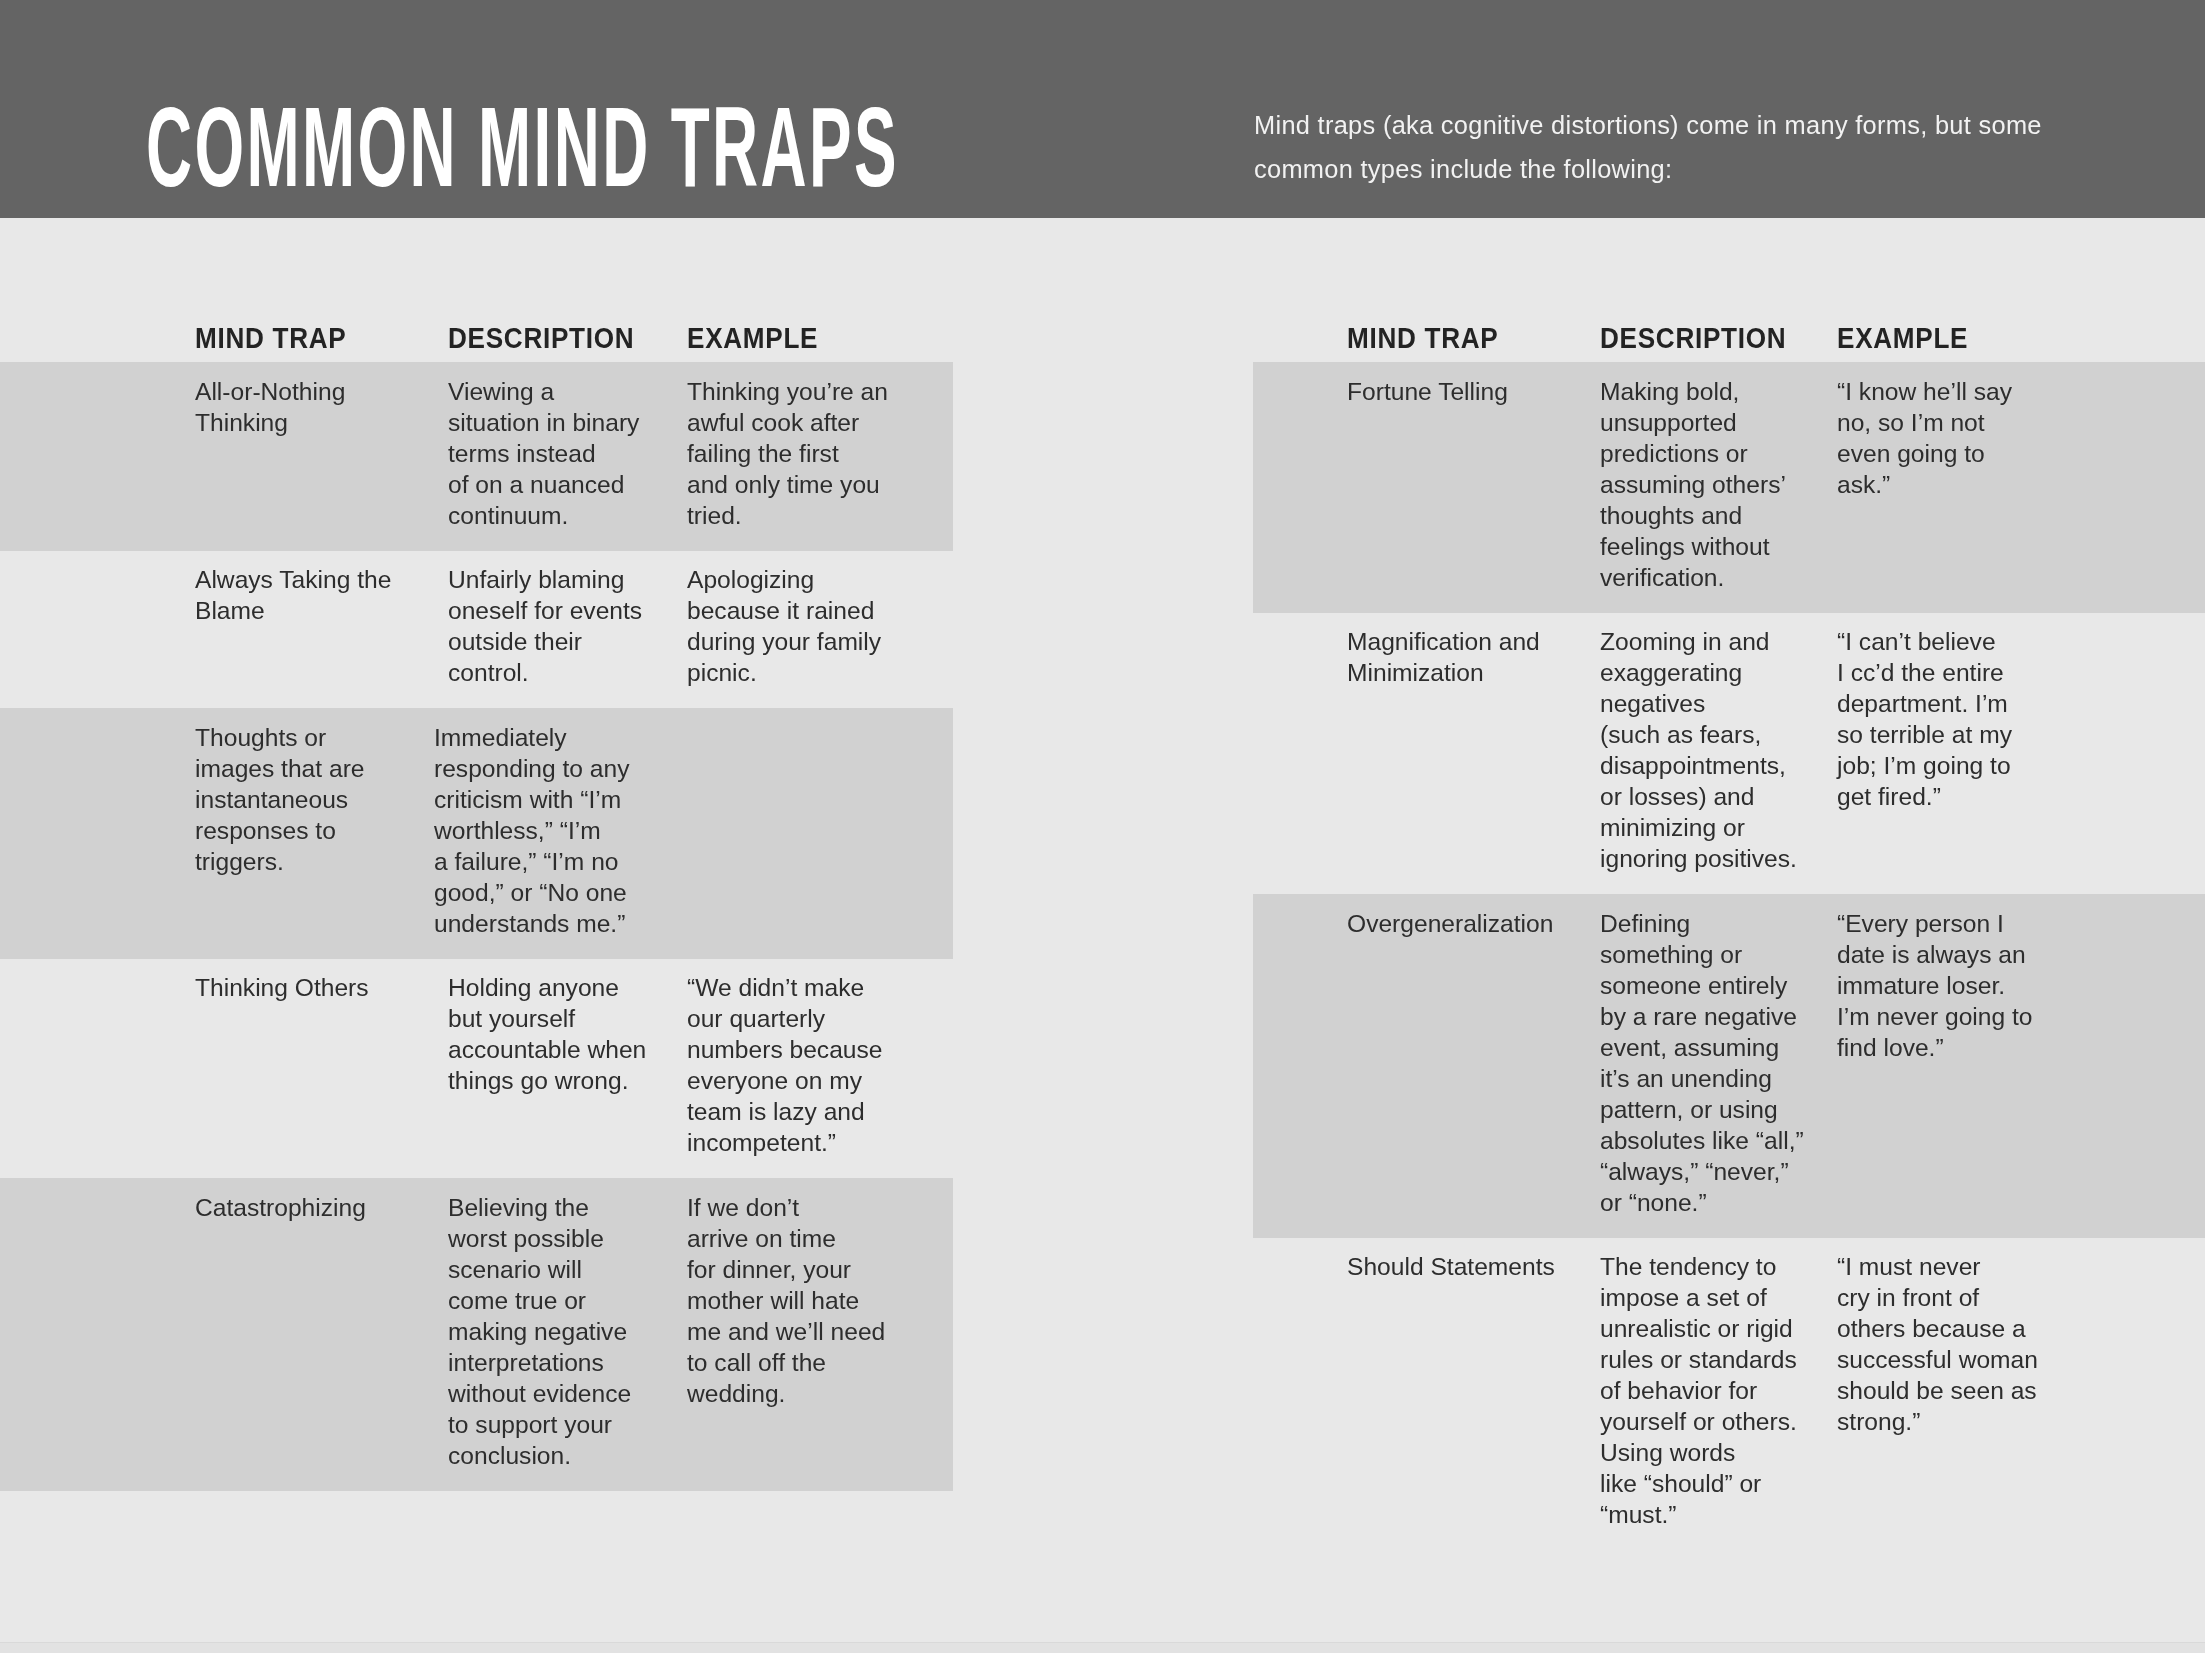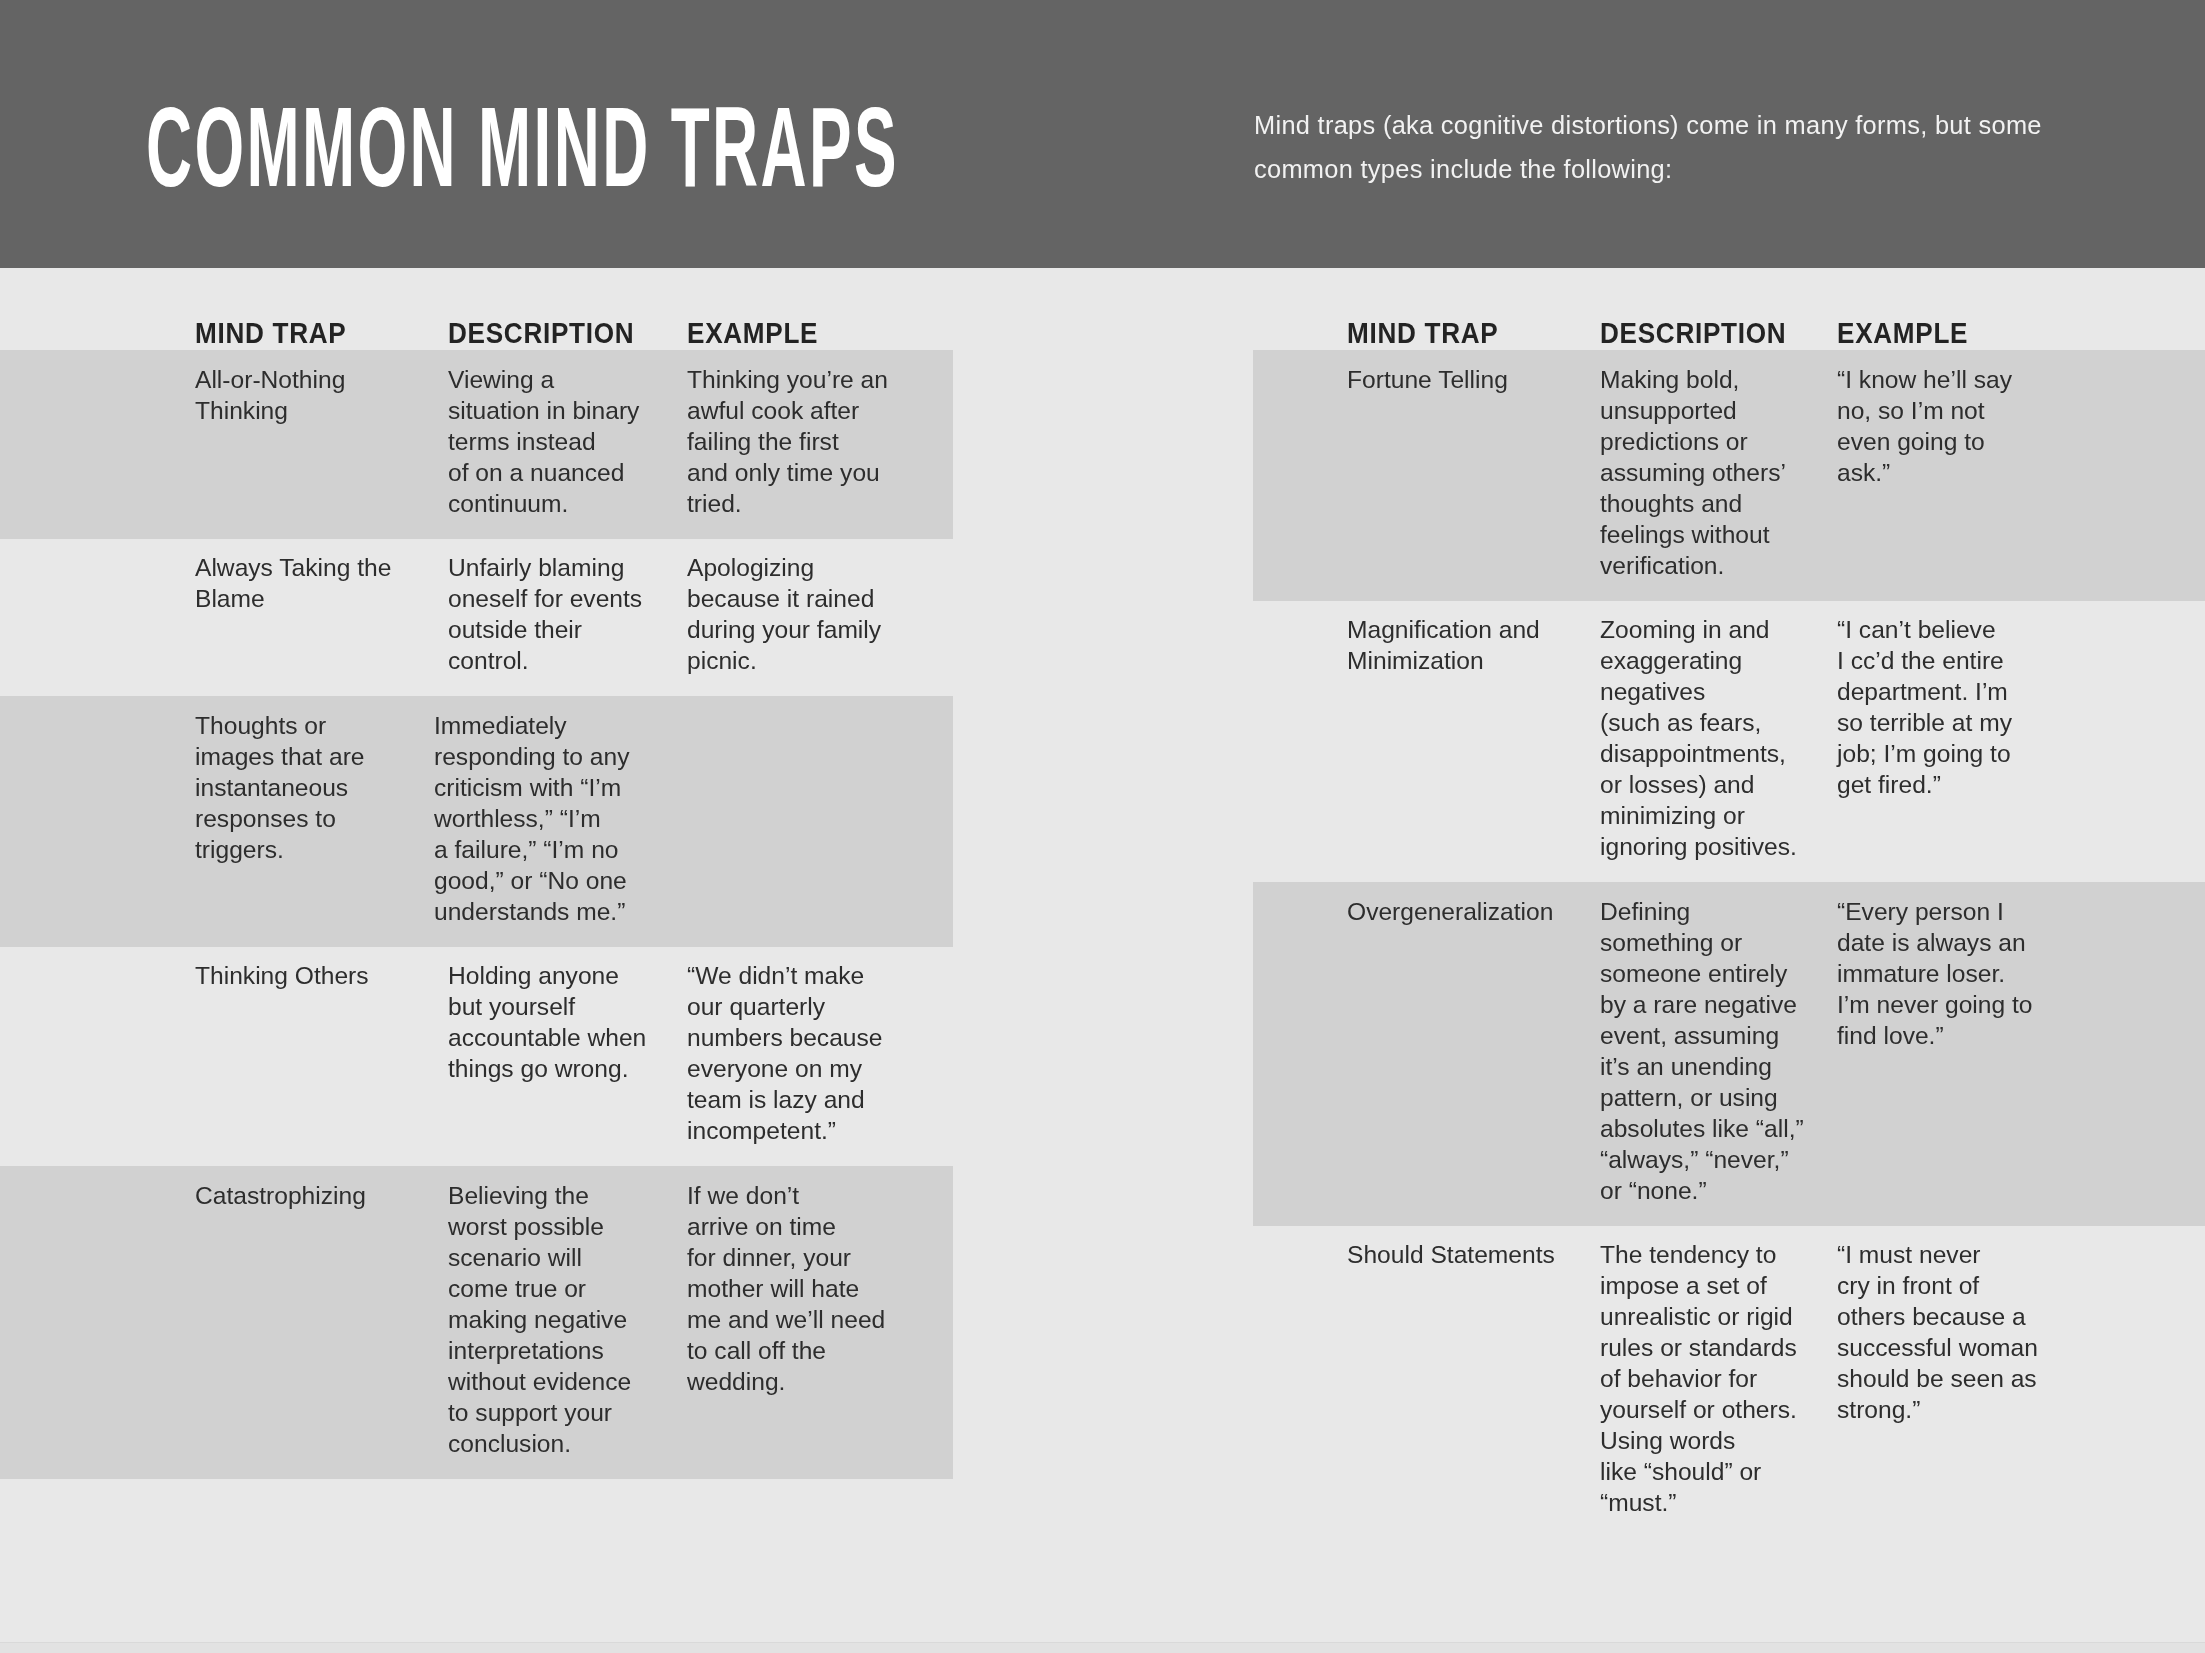--- a/index.html
+++ b/index.html
@@ -12,21 +12,21 @@
     width: 2205px;
     height: 1654px;
     background: #e8e8e8;
     overflow: hidden;
   }
 
   
   .banner {
     position: absolute;
     left: 0; top: 0;
-    width: 2205px; height: 268px;
+    width: 2205px; height: 218px;
     background: #646464;
   }
   .page-title {
     position: absolute;
     left: 146px; top: 90px;
     margin: 0;
     color: #ffffff;
     font-size: 114px;
     font-weight: 700;
     line-height: 1;
@@ -51,21 +51,22 @@
   .mindtrap-table {
     position: absolute;
     top: 303px;
   }
   .table-left  { left: 0;      width: 953px; }
   .table-right { left: 1253px; width: 953px; }
 
   .thead {
     display: flex;
     height: 47px;
-    align-items: flex-end;
+    align-items: center;
+    margin-top: 12px;
   }
   .table-left  .thead, .table-left  .row { padding-left: 195px; }
   .table-right .thead, .table-right .row { padding-left: 94px; }
 
   .th {
     color: #232323;
     font-size: 29px;
     font-weight: 700;
     letter-spacing: 0.8px;
     white-space: nowrap;

